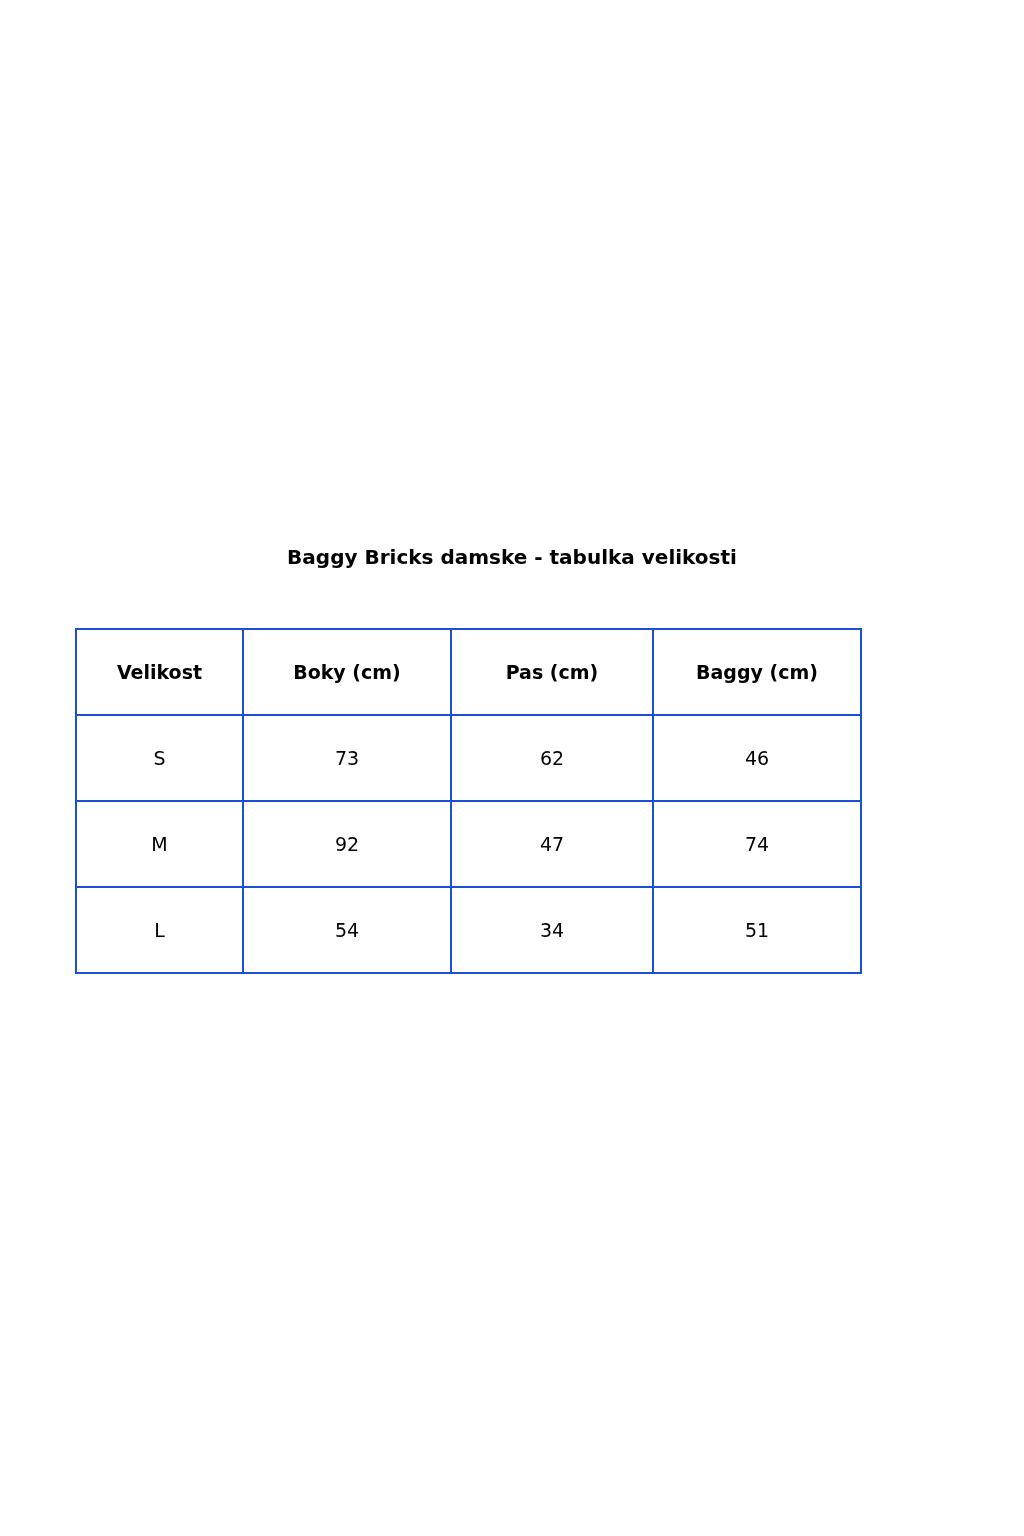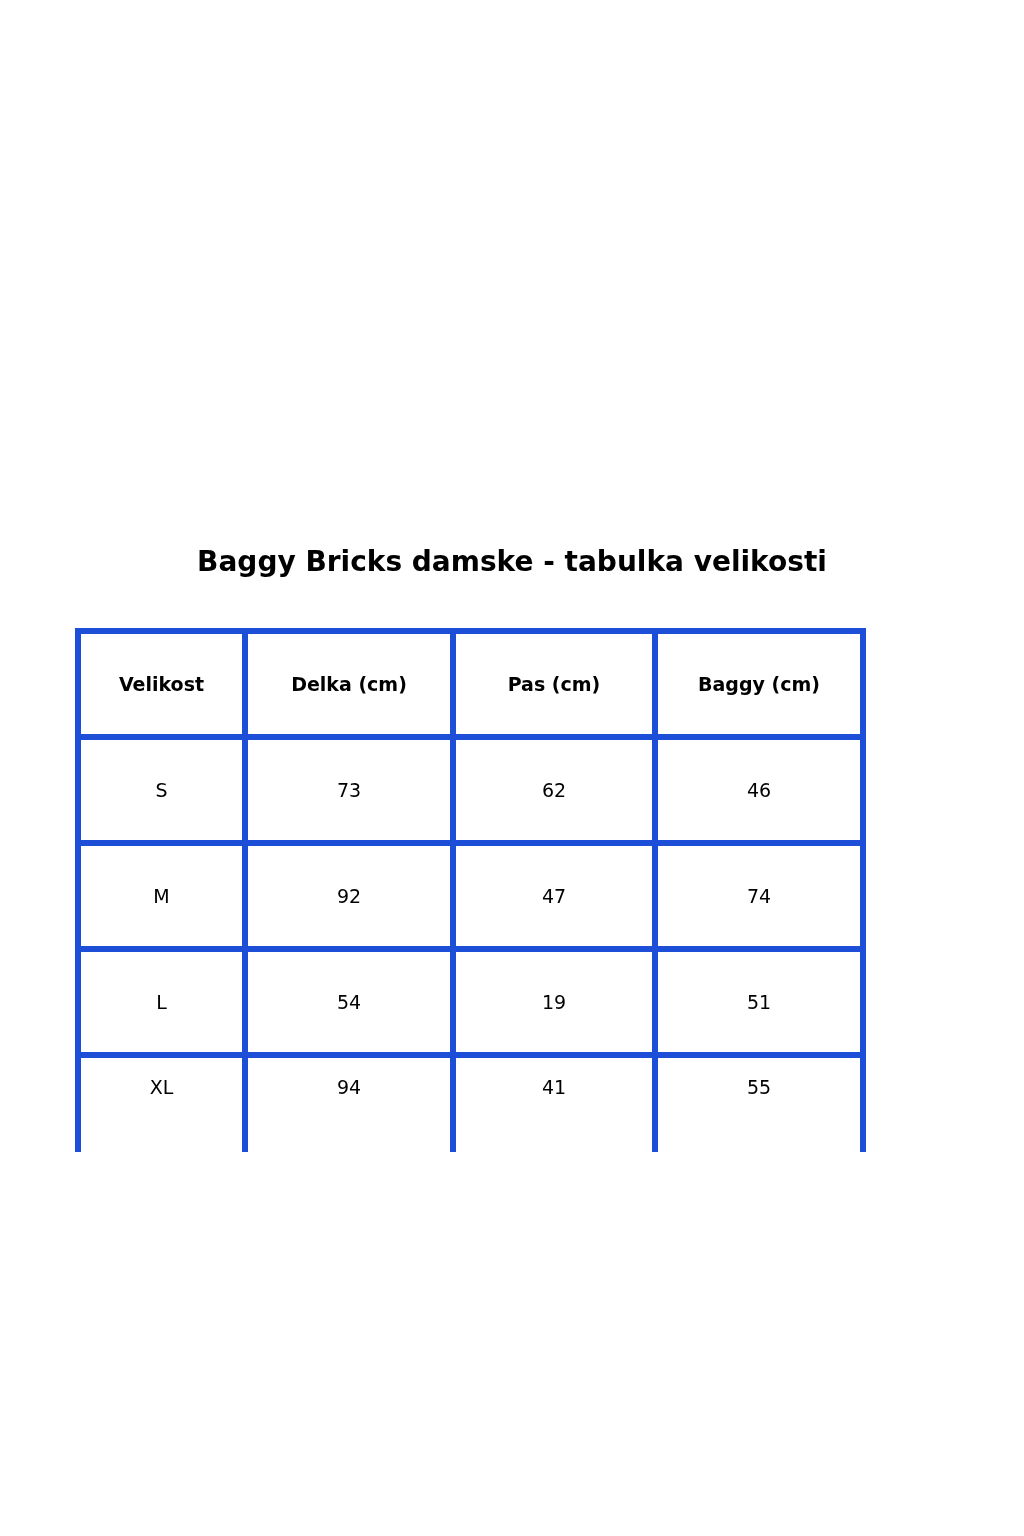--- a/index.html
+++ b/index.html
@@ -14,21 +14,21 @@
     font-family: "DejaVu Sans", "Liberation Sans", sans-serif;
     color: #000000;
     overflow: hidden;
   }
   .chart-title {
     position: absolute;
     top: 545px;
     left: 0;
     width: 100%;
     text-align: center;
-    font-size: 28px;
+    font-size: 20px;
     font-weight: bold;
     letter-spacing: 0px;
     color: #000000;
   }
   .size-table-wrap {
     position: absolute;
     top: 628px;
     left: 75px;
   }
   table.size-table {
@@ -40,25 +40,25 @@
     border-left: 2px solid #000000;
     border-right: 2px solid #000000;
     border-bottom: none;
   }
   table.size-table col.c0 { width: 167px; }
   table.size-table col.c1 { width: 208px; }
   table.size-table col.c2 { width: 202px; }
   table.size-table col.c3 { width: 208px; }
   table.size-table th,
   table.size-table td {
-    border: 6px solid #1d4ed8;
+    border: 2px solid #1d4ed8;
     text-align: center;
     vertical-align: middle;
     font-size: 19px;
-    padding: 8px;
+    padding: 0;
   }
   table.size-table th {
     font-weight: bold;
     height: 84px;
   }
   table.size-table td {
     font-weight: normal;
     height: 84px;
   }
   
@@ -80,45 +80,39 @@
   <table class="size-table">
     <colgroup>
       <col class="c0">
         <col class="c1">
         <col class="c2">
         <col class="c3">
     </colgroup>
     <thead>
       <tr>
         <th>Velikost</th>
-        <th>Delka (cm)</th>
+        <th>Boky (cm)</th>
         <th>Pas (cm)</th>
         <th>Baggy (cm)</th>
       </tr>
     </thead>
     <tbody>
       <tr>
         <td>S</td>
         <td>73</td>
         <td>62</td>
         <td>46</td>
       </tr>
       <tr>
         <td>M</td>
         <td>92</td>
         <td>47</td>
         <td>74</td>
       </tr>
       <tr>
         <td>L</td>
         <td>54</td>
-        <td>19</td>
+        <td>34</td>
         <td>51</td>
-      </tr>
-      <tr class="last-row">
-        <td><span class="cell-text">XL</span></td>
-        <td><span class="cell-text">94</span></td>
-        <td><span class="cell-text">41</span></td>
-        <td><span class="cell-text">55</span></td>
       </tr>
     </tbody>
   </table>
 </div>
 
 </body></html>

